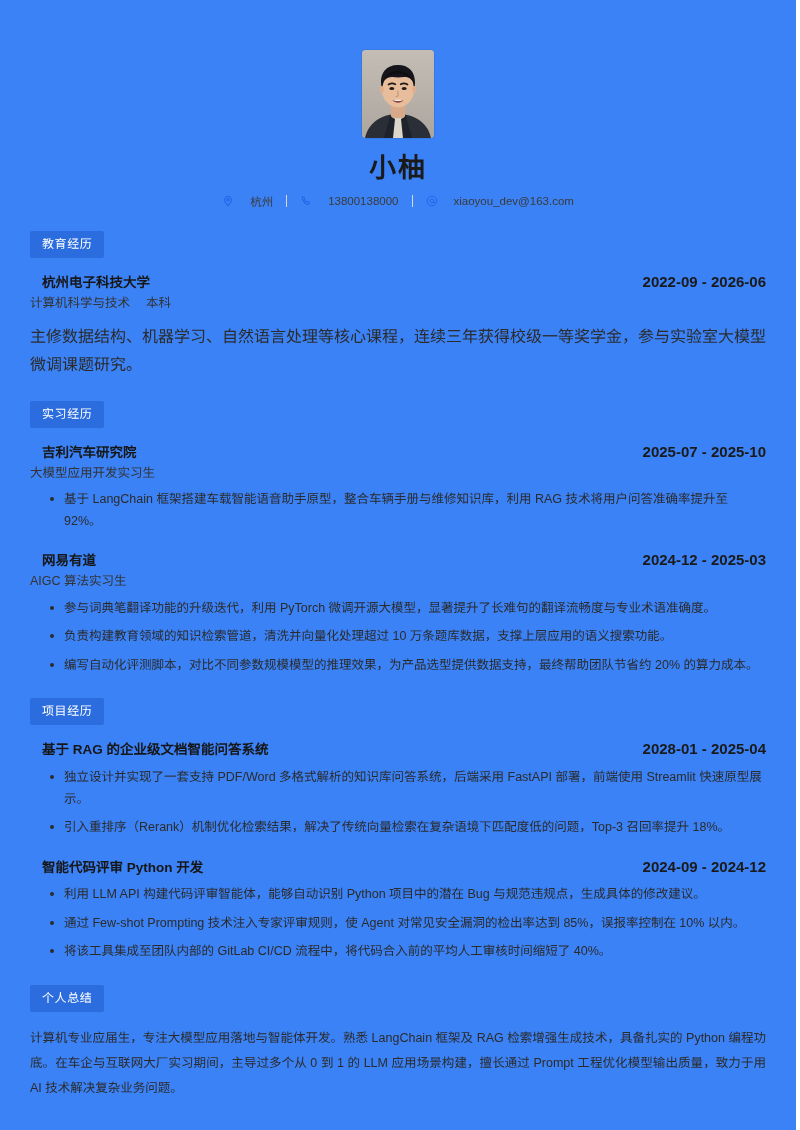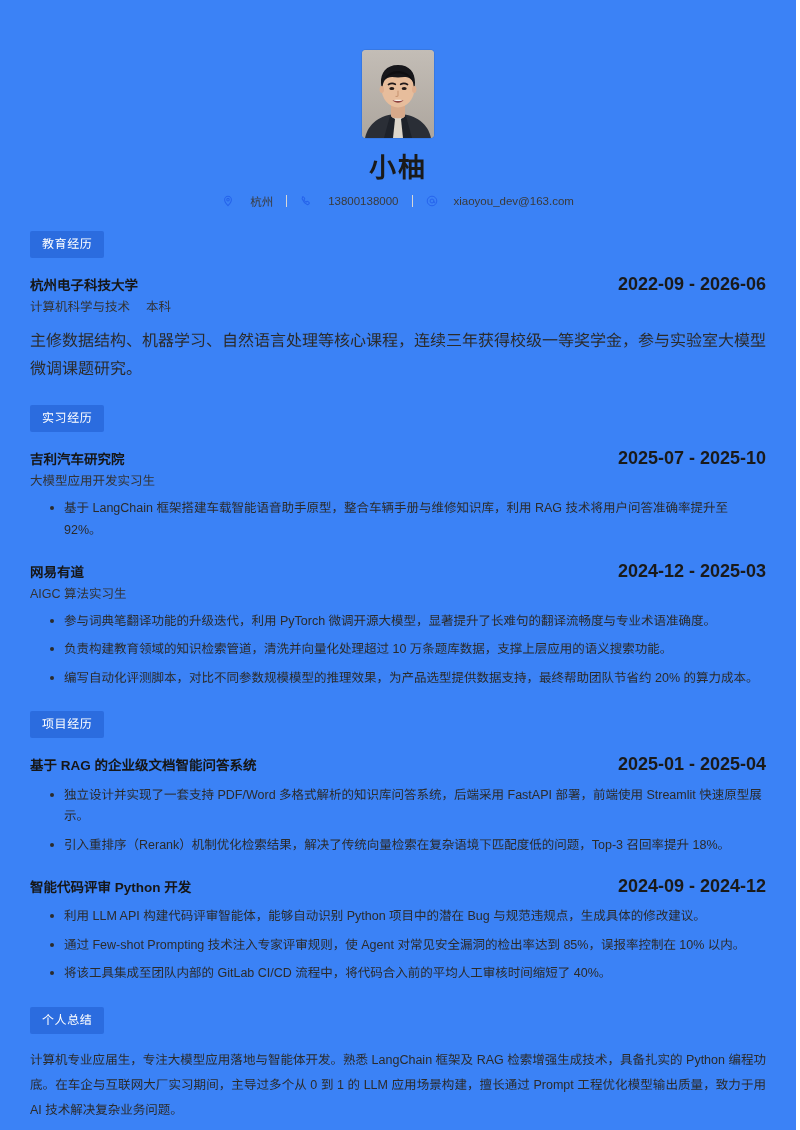--- a/index.html
+++ b/index.html
@@ -102,23 +102,24 @@
     display: flex;
     justify-content: space-between;
     align-items: baseline;
     gap: 16px;
   }
   .entry-title {
     font-size: 13.5px;
     font-weight: 700;
     color: #161616;
     line-height: 1.45;
+    margin-left: 12px;
   }
   .entry-date {
-    font-size: 18px;
+    font-size: 15px;
     font-weight: 700;
     color: #1a1a1a;
     white-space: nowrap;
     line-height: 1.45;
   }
   .entry-sub {
     display: flex;
     align-items: baseline;
     gap: 16px;
     margin-top: 1px;
@@ -310,21 +311,21 @@
       </ul>
     </div>
   </div>
 
   <div class="section">
     <span class="section-badge">项目经历</span>
 
     <div class="entry">
       <div class="entry-head">
         <div class="entry-title">基于 RAG 的企业级文档智能问答系统</div>
-        <div class="entry-date">2025-01 - 2025-04</div>
+        <div class="entry-date">2028-01 - 2025-04</div>
       </div>
       <ul class="bullets">
         <li>独立设计并实现了一套支持 PDF/Word 多格式解析的知识库问答系统，后端采用 FastAPI 部署，前端使用 Streamlit 快速原型展示。</li>
         <li>引入重排序（Rerank）机制优化检索结果，解决了传统向量检索在复杂语境下匹配度低的问题，Top-3 召回率提升 18%。</li>
       </ul>
     </div>
 
     <div class="entry">
       <div class="entry-head">
         <div class="entry-title">智能代码评审 Python 开发</div>

